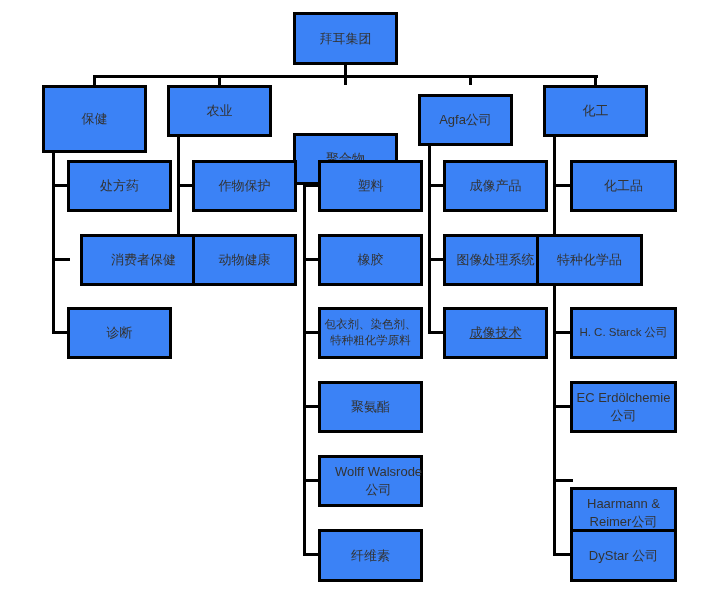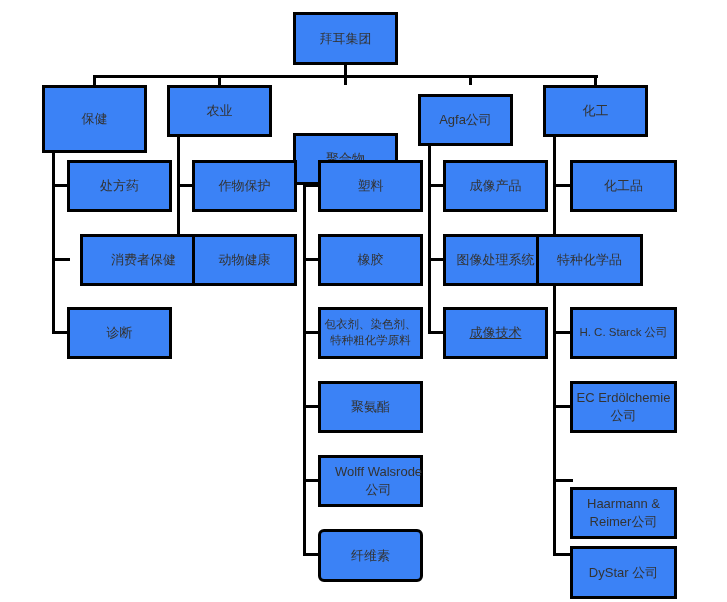--- a/index.html
+++ b/index.html
@@ -31,32 +31,32 @@
   #b-c0-2 { left:67px; top:307px; width:105px; height:52px; }
   
   #b-c1-0 { left:192px; top:160px; width:105px; height:52px; }
   #b-c1-1 { left:192px; top:234px; width:105px; height:52px; }
   
   #b-c2-0 { left:318px; top:160px; width:105px; height:52px; }
   #b-c2-1 { left:318px; top:234px; width:105px; height:52px; }
   #b-c2-2 { left:318px; top:307px; width:105px; height:52px; }
   #b-c2-3 { left:318px; top:381px; width:105px; height:52px; }
   #b-c2-4 { left:318px; top:455px; width:105px; height:52px;padding-left:16px; }
-  #b-c2-5 { left:318px; top:529px; width:105px; height:53px;border-radius:6px; }
+  #b-c2-5 { left:318px; top:529px; width:105px; height:53px; }
   
   #b-c3-0 { left:443px; top:160px; width:105px; height:52px; }
   #b-c3-1 { left:443px; top:234px; width:105px; height:52px; }
   #b-c3-2 { left:443px; top:307px; width:105px; height:52px;text-decoration:underline; }
   
   #b-c4-0 { left:570px; top:160px; width:107px; height:52px; }
   #b-c4-1 { left:536px; top:234px; width:107px; height:52px; }
   #b-c4-2 { left:570px; top:307px; width:107px; height:52px; }
   #b-c4-3 { left:570px; top:381px; width:107px; height:52px; }
   #b-c4-4 { left:570px; top:455px; width:107px; height:52px;margin-top:32px; }
-  #b-c4-5 { left:570px; top:529px; width:107px; height:53px;margin-top:17px; }
+  #b-c4-5 { left:570px; top:529px; width:107px; height:53px; }
 </style>
 </head>
 <body>
 
 <div class="conn" style="left:344px; top:65px; width:3px; height:13px;"></div>
 <div class="conn" style="left:93px; top:75px; width:505px; height:3px;"></div>
 <div class="conn" style="left:93px;  top:75px; width:3px; height:10px;"></div>
 <div class="conn" style="left:218px; top:75px; width:3px; height:10px;"></div>
 <div class="conn" style="left:344px; top:75px; width:3px; height:10px;"></div>
 <div class="conn" style="left:469px; top:75px; width:3px; height:10px;"></div>

